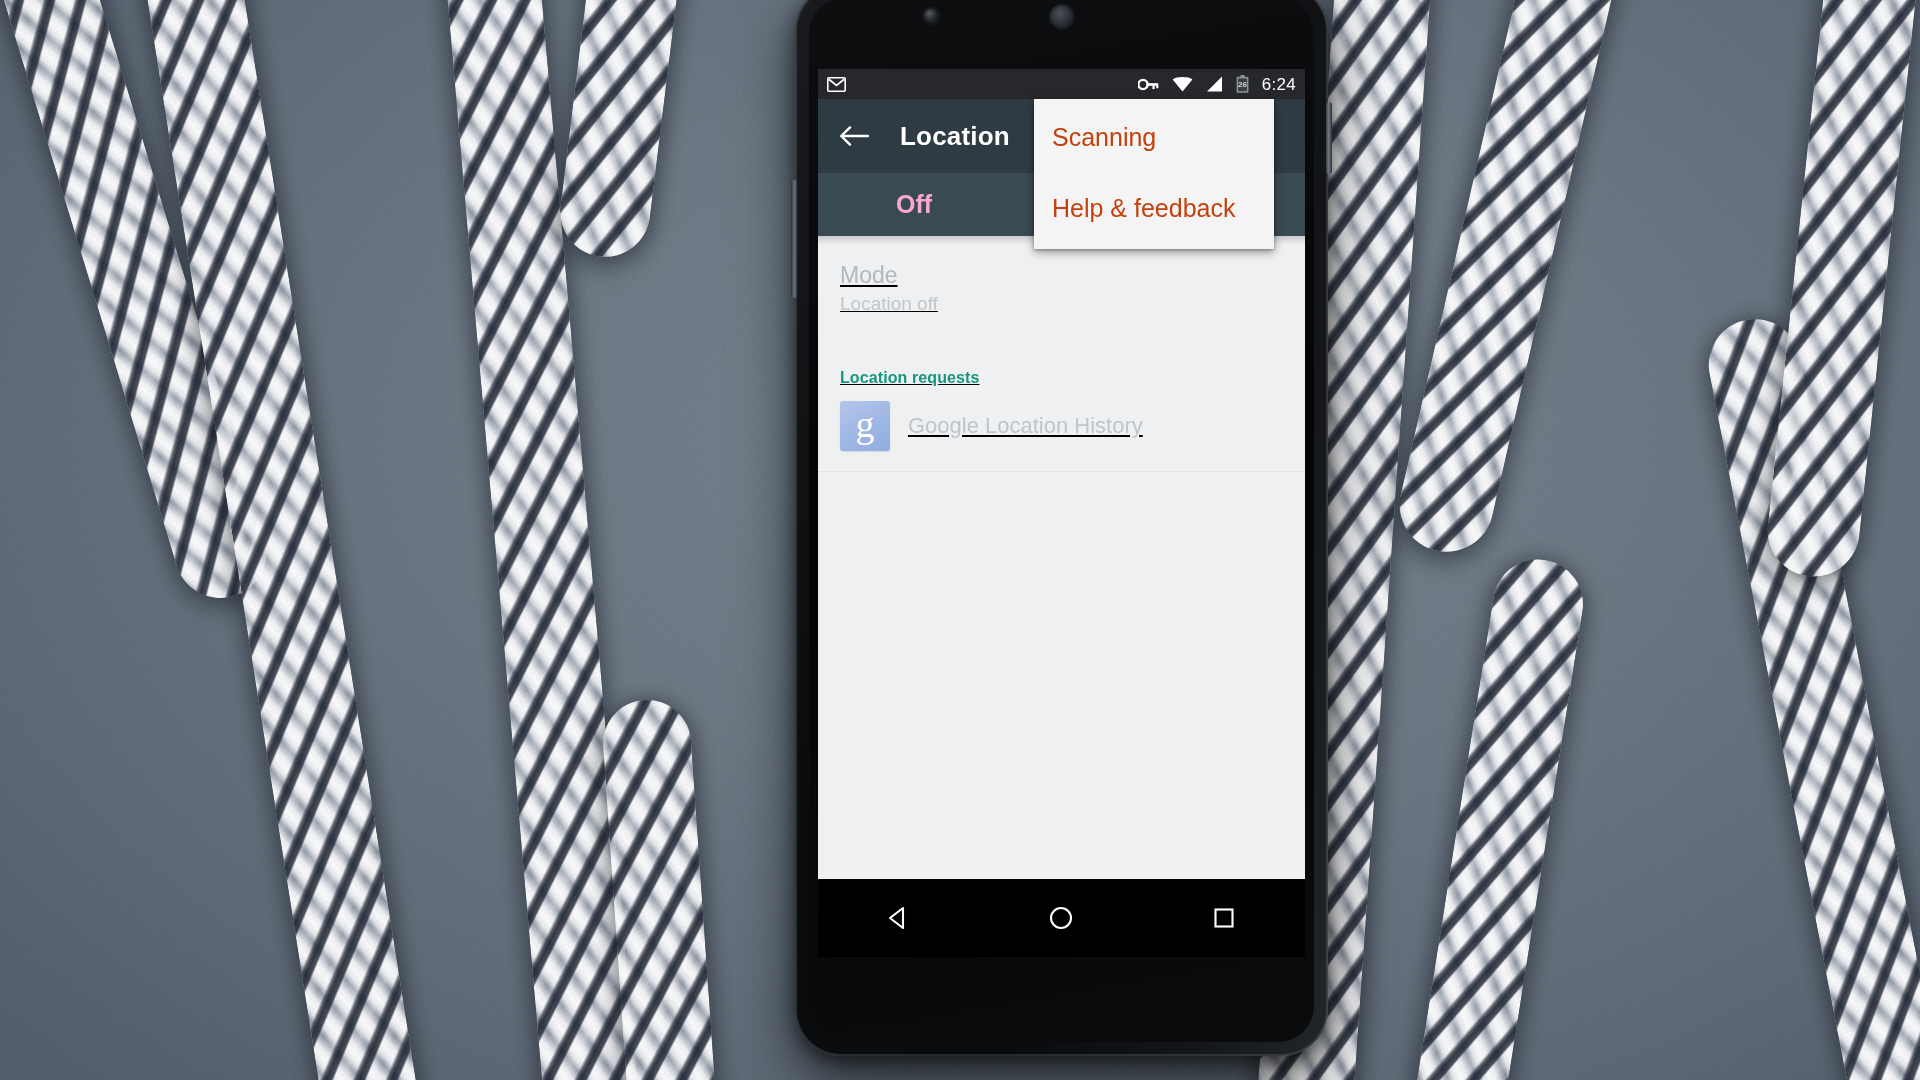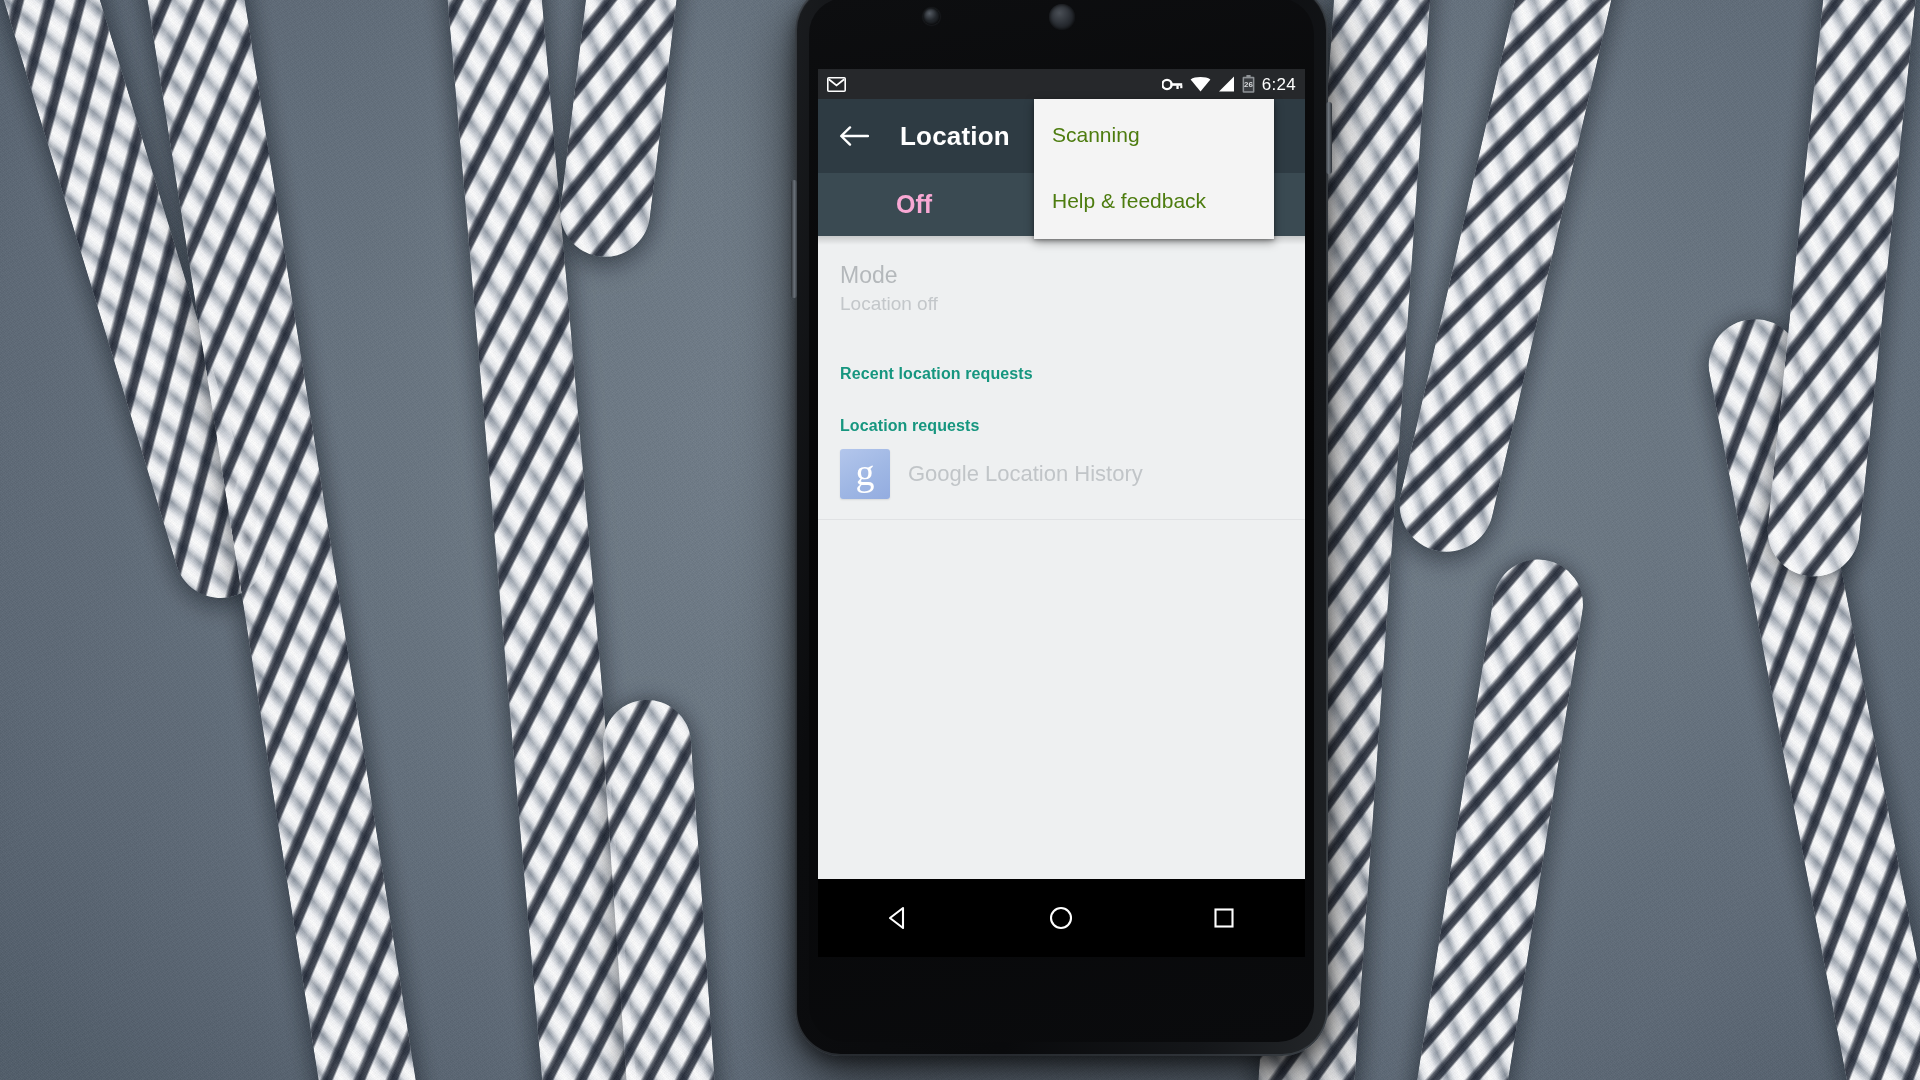--- a/index.html
+++ b/index.html
@@ -154,21 +154,21 @@
     display: flex;
     align-items: center;
     padding: 0 9px 0 9px;
     color: #ffffff;
   }
   #status-left { display: flex; align-items: center; gap: 6px; }
   #status-right {
     margin-left: auto;
     display: flex;
     align-items: center;
-    gap: 7px;
+    gap: 13px;
   }
   .status-time {
     font-size: 17px;
     font-weight: 400;
     letter-spacing: 0.3px;
     color: #ffffff;
     line-height: 1;
   }
   .sicon { display: block; }
 
@@ -207,20 +207,21 @@
     font-size: 25px;
     font-weight: 700;
     margin-left: 78px;
   }
 
   
   #content {
     position: relative;
     height: 674px;
     background: #eef0f1;
+    text-decoration: underline;
   }
   #content-top-shadow {
     position: absolute;
     left: 0; right: 0; top: 0; height: 9px;
     background: linear-gradient(180deg, rgba(0,0,0,0.16), rgba(0,0,0,0));
     pointer-events: none;
   }
 
   .row-mode {
     padding: 26px 22px 20px 22px;
@@ -295,22 +296,22 @@
     width: 240px;
     background: #f4f4f4;
     box-shadow:
       0 3px 9px rgba(0,0,0,0.40),
       0 1px 3px rgba(0,0,0,0.26);
     z-index: 40;
     padding: 6px 0 6px 0;
   }
   .menu-item {
     padding: 16px 18px 16px 18px;
-    font-size: 21px;
-    color: #4d7c0f;
+    font-size: 25px;
+    color: #c2410c;
     cursor: pointer;
     white-space: nowrap;
   }
   .menu-item:first-child { padding-top: 18px; padding-bottom: 22px; }
   .menu-item:last-child  { padding-top: 20px; padding-bottom: 20px; }
 
   
   #nav-bar {
     position: absolute;
     left: 23px;
@@ -404,21 +405,20 @@
       </div>
 
       <div id="content">
         <div id="content-top-shadow"></div>
 
         <div class="row-mode">
           <div class="row-title">Mode</div>
           <div class="row-sub">Location off</div>
         </div>
 
-        <div class="section-header">Recent location requests</div>
 
 
         <div id="services-section">
           <div class="section-header">Location requests</div>
 
           <div class="service-row">
             <div class="service-icon">
               <span>g</span>
             </div>
             <div class="service-label">Google Location History</div>

